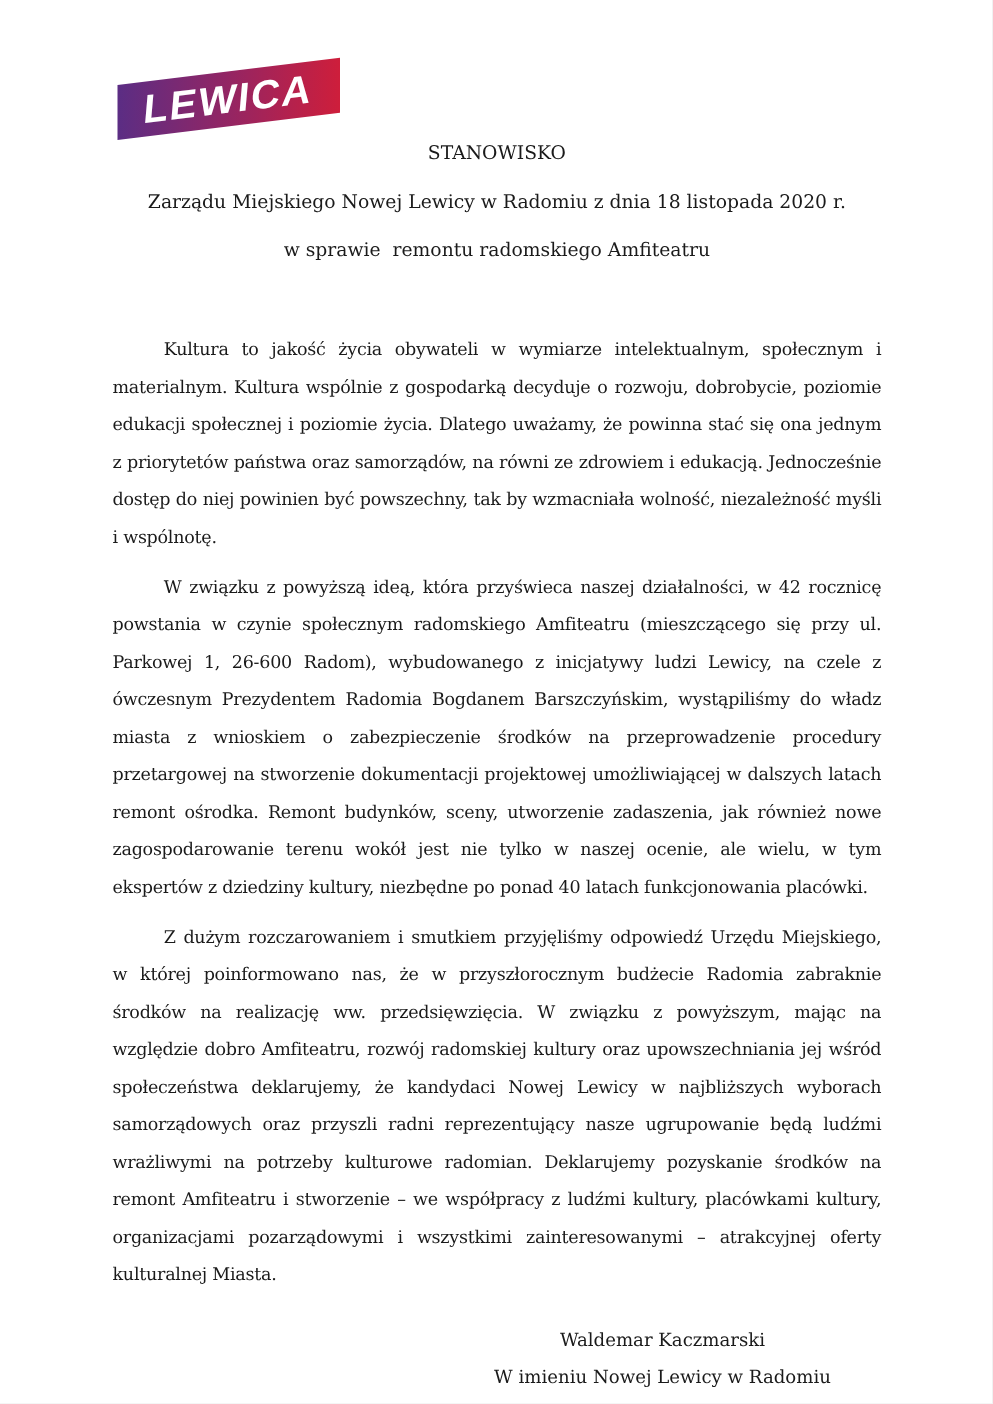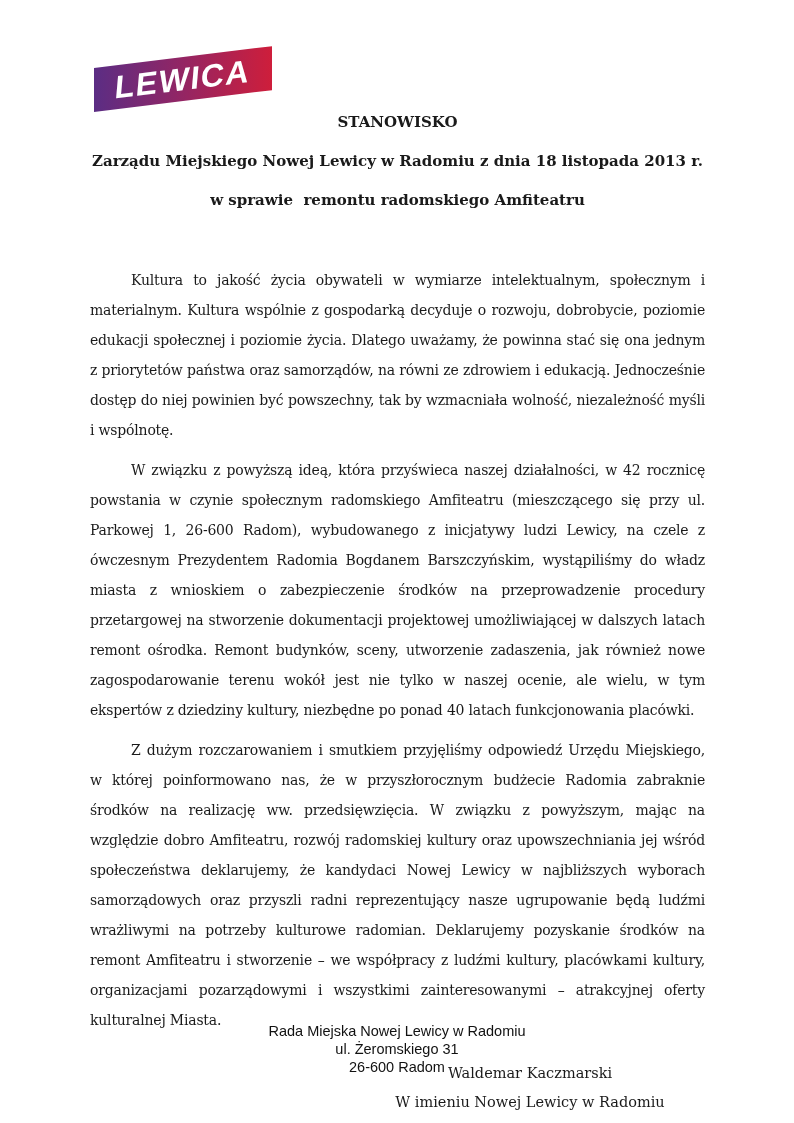--- a/index.html
+++ b/index.html
@@ -37,21 +37,21 @@
     letter-spacing: 1.5px;
     color: var(--logo-fg, #ffffff);
     transform: skewX(-5deg);
     line-height: 1;
     user-select: none;
   }
   
   .headings {
     margin: 114px 89px 0 90px;
     text-align: center;
-    font-weight: bold;
+    font-weight: normal;
     font-size: 15px;
     line-height: 17px;
   }
   .heading-line { margin: 0 0 22px 0; }
   .heading-subject { white-space: pre-wrap; }
   
   .doc-body {
     margin: 56px 89px 0 90px;
     width: 615px;
     font-size: 14px;
@@ -88,35 +88,30 @@
 <body>
 
 <div class="page">
 
   <div class="logo">
     <span class="logo-text">LEWICA</span>
   </div>
 
   <div class="headings">
     <div class="heading-line">STANOWISKO</div>
-    <div class="heading-line">Zarządu Miejskiego Nowej Lewicy w Radomiu z dnia 18 listopada 2013 r.</div>
+    <div class="heading-line">Zarządu Miejskiego Nowej Lewicy w Radomiu z dnia 18 listopada 2020 r.</div>
     <div class="heading-line heading-subject">w sprawie  remontu radomskiego Amfiteatru</div>
   </div>
 
   <div class="doc-body">
     <p>Kultura to jakość życia obywateli w wymiarze intelektualnym, społecznym i materialnym. Kultura wspólnie z gospodarką decyduje o rozwoju, dobrobycie, poziomie edukacji społecznej i poziomie życia. Dlatego uważamy, że powinna stać się ona jednym z priorytetów państwa oraz samorządów, na równi ze zdrowiem i edukacją. Jednocześnie dostęp do niej powinien być powszechny, tak by wzmacniała wolność, niezależność myśli i wspólnotę.</p>
     <p>W związku z powyższą ideą, która przyświeca naszej działalności, w 42 rocznicę powstania w czynie społecznym radomskiego Amfiteatru (mieszczącego się przy ul. Parkowej 1, 26-600 Radom), wybudowanego z inicjatywy ludzi Lewicy, na czele z ówczesnym Prezydentem Radomia Bogdanem Barszczyńskim, wystąpiliśmy do władz miasta z wnioskiem o zabezpieczenie środków na przeprowadzenie procedury przetargowej na stworzenie dokumentacji projektowej umożliwiającej w dalszych latach remont ośrodka. Remont budynków, sceny, utworzenie zadaszenia, jak również nowe zagospodarowanie terenu wokół jest nie tylko w naszej ocenie, ale wielu, w tym ekspertów z dziedziny kultury, niezbędne po ponad 40 latach funkcjonowania placówki.</p>
     <p>Z dużym rozczarowaniem i smutkiem przyjęliśmy odpowiedź Urzędu Miejskiego, w której poinformowano nas, że w przyszłorocznym budżecie Radomia zabraknie środków na realizację ww. przedsięwzięcia. W związku z powyższym, mając na względzie dobro Amfiteatru, rozwój radomskiej kultury oraz upowszechniania jej wśród społeczeństwa deklarujemy, że kandydaci Nowej Lewicy w najbliższych wyborach samorządowych oraz przyszli radni reprezentujący nasze ugrupowanie będą ludźmi wrażliwymi na potrzeby kulturowe radomian. Deklarujemy pozyskanie środków na remont Amfiteatru i stworzenie – we współpracy z ludźmi kultury, placówkami kultury, organizacjami pozarządowymi i wszystkimi zainteresowanymi – atrakcyjnej oferty kulturalnej Miasta.</p>
   </div>
 
   <div class="signature">
     <div>Waldemar Kaczmarski</div>
     <div>W imieniu Nowej Lewicy w Radomiu</div>
     <div class="signature-role">/-Przewodniczący RM Nowej Lewicy w Radomiu/</div>
   </div>
 
-  <div class="doc-footer">
-    <div>Rada Miejska Nowej Lewicy w Radomiu</div>
-    <div>ul. Żeromskiego 31</div>
-    <div>26-600 Radom</div>
-  </div>
 
 </div>
 
 </body></html>

